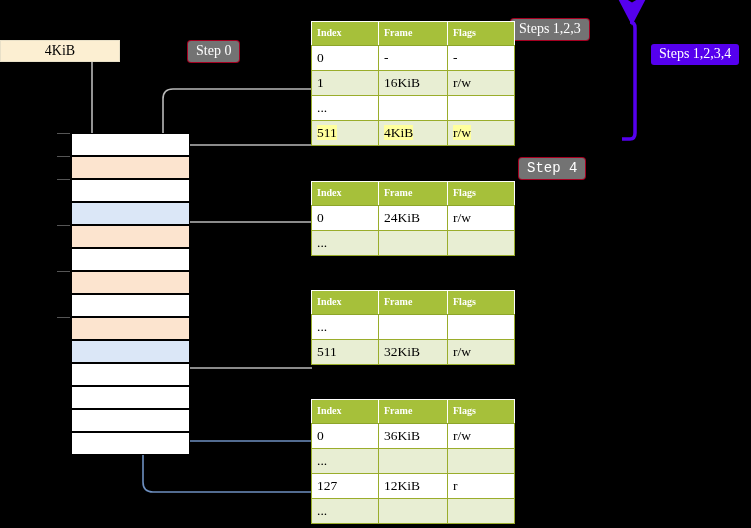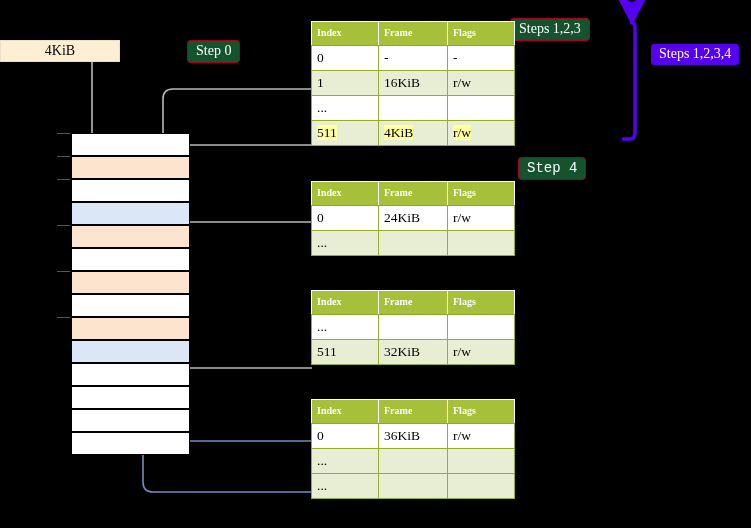--- a/index.html
+++ b/index.html
@@ -17,21 +17,21 @@
   .badge{
     position:absolute;
     color:#ffffff;
     font-family:"Liberation Serif", serif;
     font-size:14px;
     line-height:16px;
     padding:2px 8px 3px 8px;
     white-space:nowrap;
     border-radius:3px;
   }
-  .badge-red{background:#14532d;box-shadow:0 0 0 1px #a50021;}
+  .badge-red{background:#737373;box-shadow:0 0 0 1px #a50021;}
   .badge-blue{background:#5500ee;}
 
   
   .kib-box{
     position:absolute;
     background:#fcefd2;
     border:1px solid #e8e0c8;
     color:#000;
     font-size:14px;
     text-align:center;
@@ -253,20 +253,25 @@
           <tr class="plain">
             <td class="col-index">0</td>
             <td class="col-frame">36KiB</td>
             <td class="col-flags">r/w</td>
           </tr>
           <tr class="alt">
             <td class="col-index">...</td>
             <td class="col-frame">&nbsp;</td>
             <td class="col-flags">&nbsp;</td>
           </tr>
+          <tr class="plain">
+            <td class="col-index">127</td>
+            <td class="col-frame">12KiB</td>
+            <td class="col-flags">r</td>
+          </tr>
           <tr class="alt">
             <td class="col-index">...</td>
             <td class="col-frame">&nbsp;</td>
             <td class="col-flags">&nbsp;</td>
           </tr>
         </tbody>
       </table>
     </div>
 
 </div>

